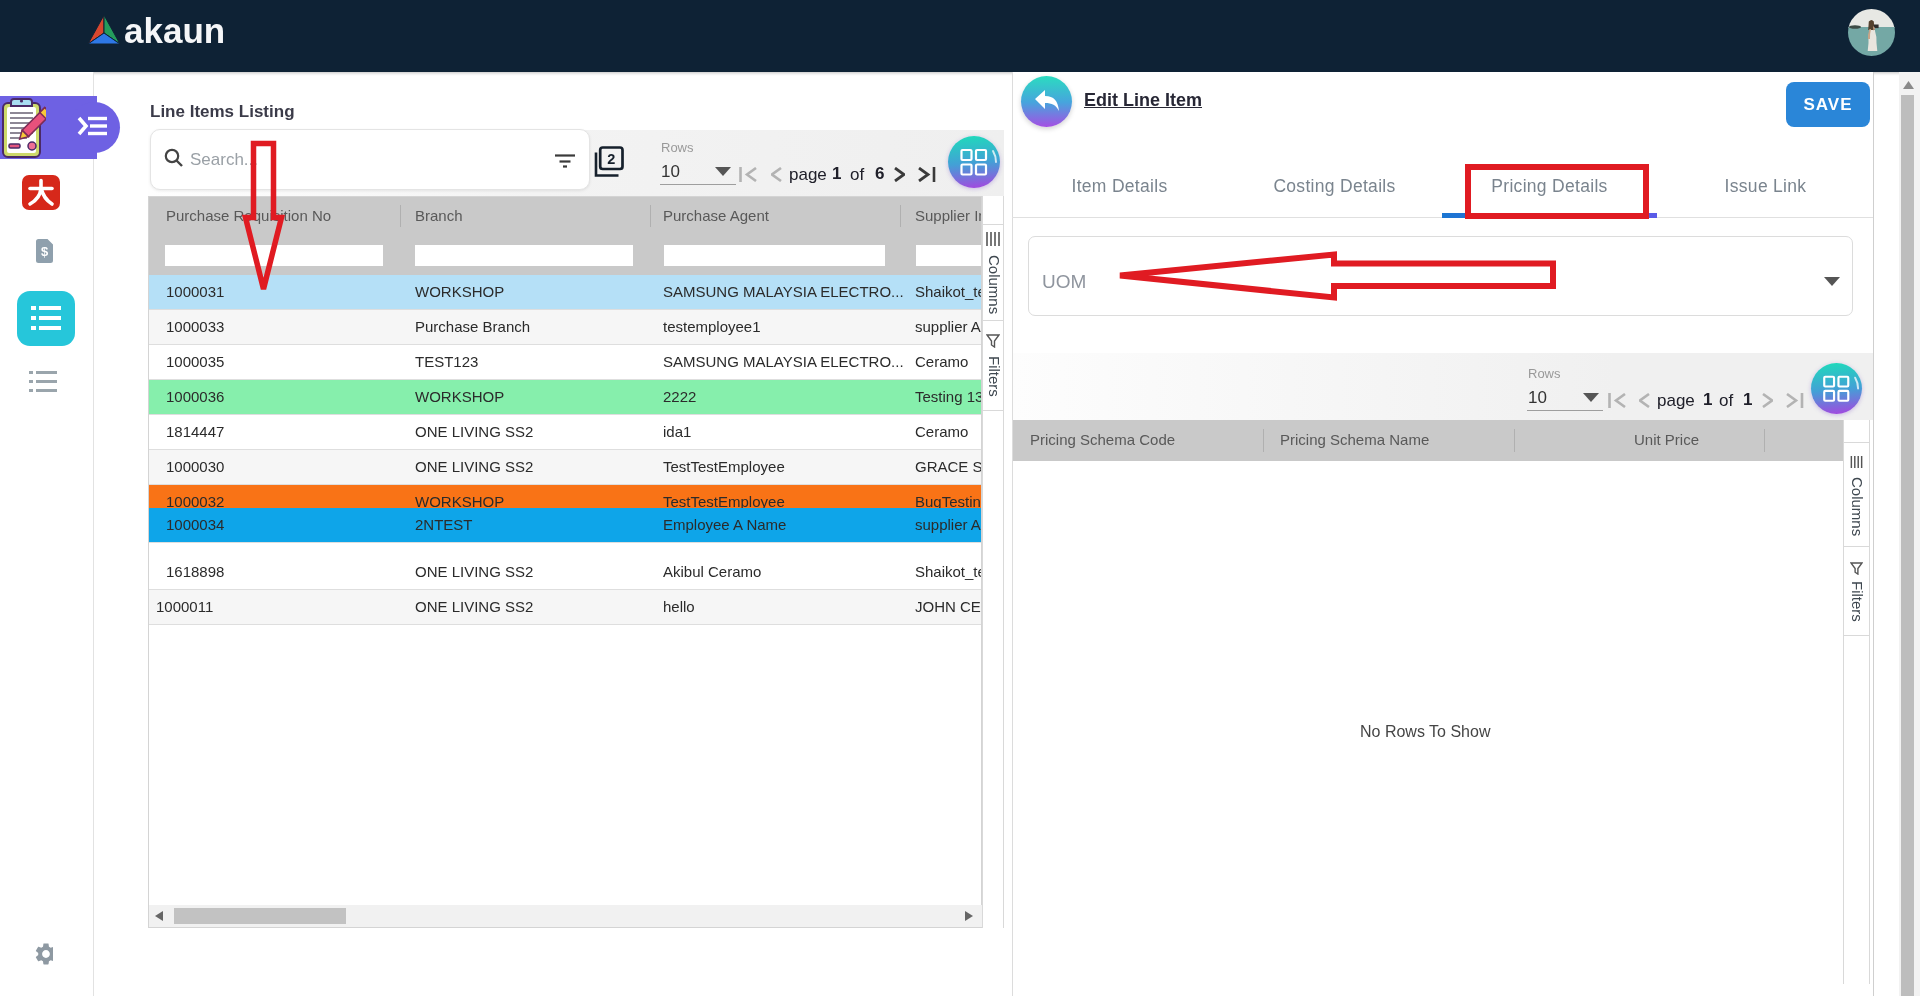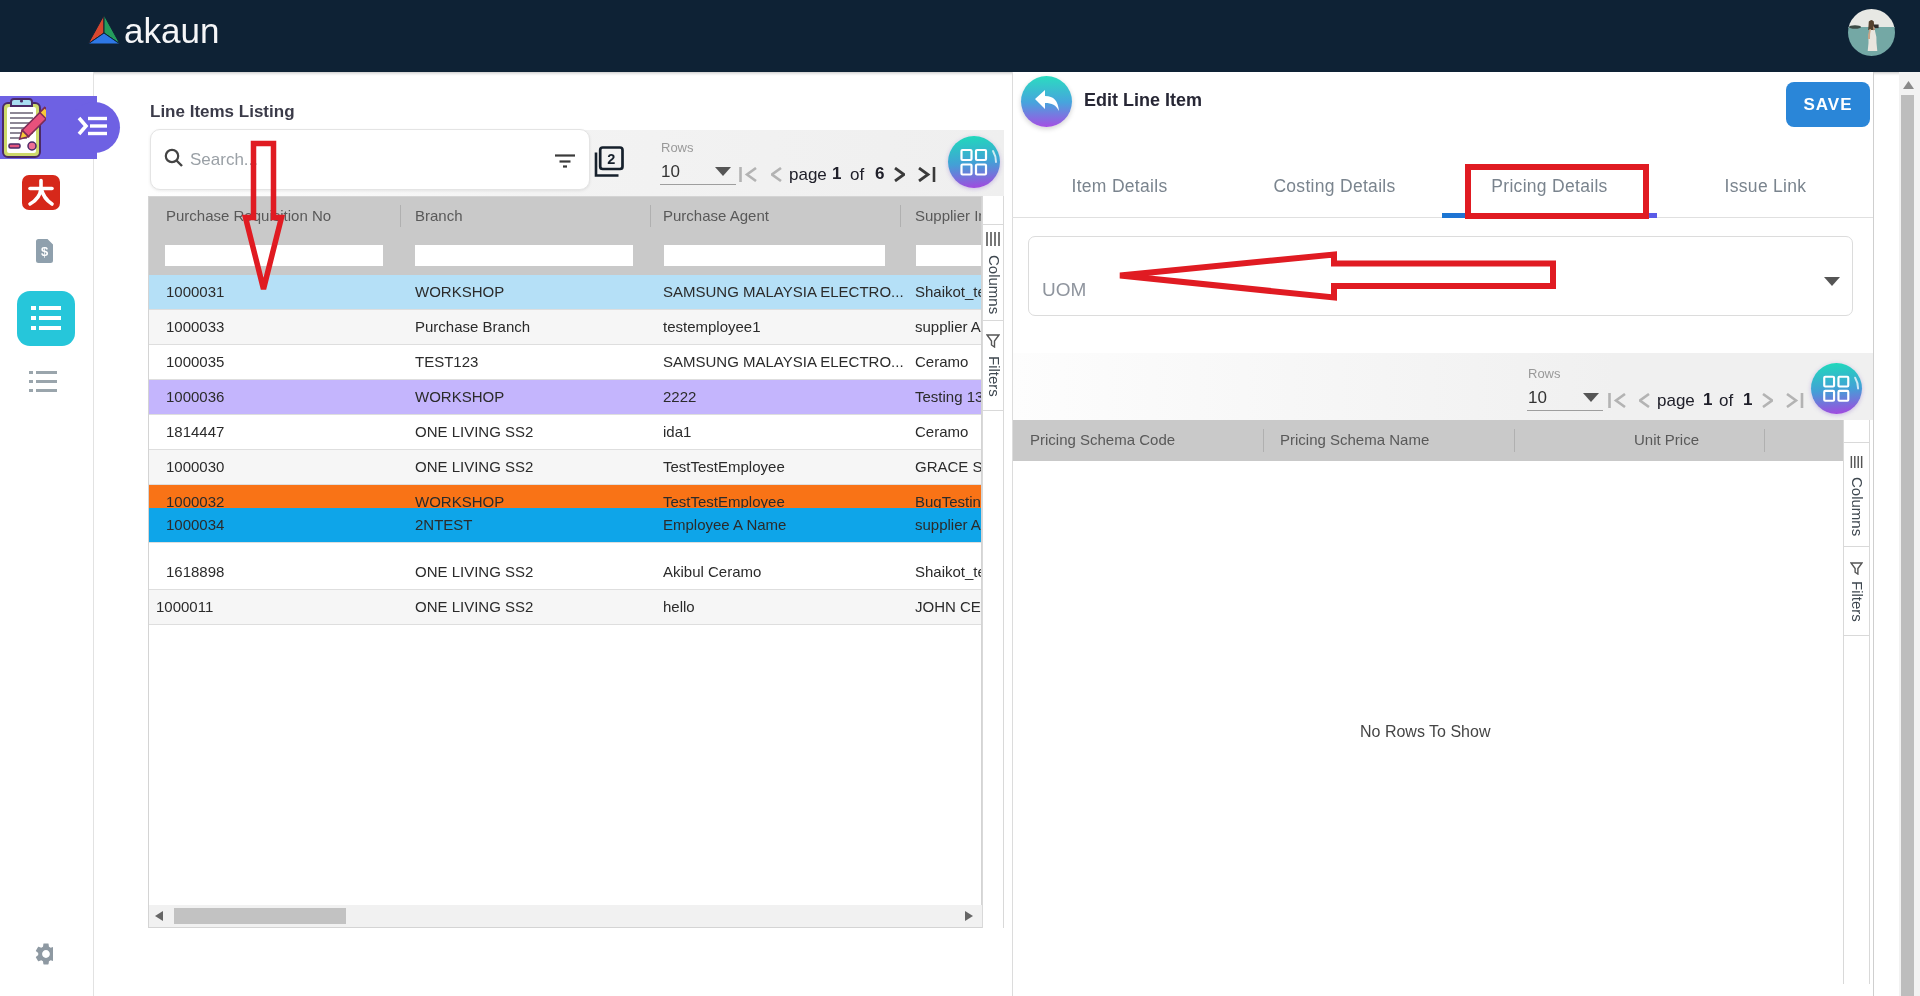--- a/index.html
+++ b/index.html
@@ -3,21 +3,21 @@
 <meta charset="utf-8">
 <style>
   * { margin:0; padding:0; box-sizing:border-box; }
   html,body { width:1920px; height:996px; overflow:hidden; background:#fff;
     font-family:"Liberation Sans", sans-serif; }
   .abs { position:absolute; }
   
   .nav { position:absolute; left:0; top:0; width:1920px; height:72px; background:#0e2235;
          box-shadow:0 1px 3px rgba(0,0,0,.25); }
   .wordmark { position:absolute; left:124px; top:11px; color:#f5f6f8; font-size:35px;
-              font-weight:normal; letter-spacing:0px; }
+              font-weight:bold; letter-spacing:0px; }
   
   .sidebar { position:absolute; left:0; top:72px; width:94px; height:924px; background:#fff;
              border-right:1px solid #e2e2e2; }
   .banner { position:absolute; left:0; top:96px; width:97px; height:63px; background:#6e61e3; }
   .banner-cap { position:absolute; left:69px; top:102px; width:51px; height:51px;
                 border-radius:50%; background:#6e61e3; }
   .teal-btn { position:absolute; left:17px; top:291px; width:58px; height:55px; border-radius:13px;
               background:#26c6da; }
   
   .lp-title { position:absolute; left:150px; top:102px; font-size:17px; font-weight:bold;
@@ -40,31 +40,31 @@
           border-bottom:1px solid #dedede; }
   .grow span { position:absolute; top:8px; }
   .strip { position:absolute; background:#fff; border-left:1px solid #d9d9d9; border-right:1px solid #d9d9d9; }
   .vtext { writing-mode:vertical-rl; font-size:15px; color:#3f4850; }
   
   .drawer { position:absolute; left:1012px; top:72px; width:862px; height:924px; background:#fff;
             border-left:1px solid #dcdcdc; border-right:1px solid #cfcfcf; }
   .backbtn { position:absolute; left:1021px; top:76px; width:51px; height:51px; border-radius:50%;
              background:linear-gradient(180deg,#2bdcc0 0%,#47a4dd 52%,#a54fe3 100%);
              box-shadow:0 2px 5px rgba(0,0,0,.18); }
-  .dr-title { position:absolute; left:1084px; top:90px; font-size:18px; font-weight:bold; color:#272735; }
+  .dr-title { position:absolute; left:1084px; top:90px; font-size:18px; font-weight:bold; color:#272735;text-decoration:underline; }
   .savebtn { position:absolute; left:1786px; top:82px; width:84px; height:45px; border-radius:8px;
              background:#2a86d8; color:#fff; font-weight:bold; font-size:17px; letter-spacing:1px;
              text-align:center; line-height:45px; }
   .tab { position:absolute; top:176px; font-size:17.5px; color:#7a848e; width:215px; text-align:center; letter-spacing:0.3px; }
   .tabline { position:absolute; left:1012px; top:217px; width:861px; height:1px; background:#e0e0e0; }
   .tabind { position:absolute; left:1442px; top:213px; width:215px; height:5px;
             background:linear-gradient(to right,#1b76d2,#5b5be8); }
   .uombox { position:absolute; left:1028px; top:236px; width:825px; height:80px;
             border:1px solid #dcdcdc; border-radius:7px; }
-  .uomlabel { position:absolute; left:1042px; top:271px; font-size:19px; color:#8f959e;margin-top:8px; }
+  .uomlabel { position:absolute; left:1042px; top:271px; font-size:19px; color:#8f959e; }
   .dr-toolbar { position:absolute; left:1013px; top:353px; width:860px; height:67px;
                 background:linear-gradient(to right,#fdfdfd,#f0f0f0 70%); }
   .norows { position:absolute; left:1360px; top:723px; font-size:16px; color:#454545; }
   
   .pagesb { position:absolute; left:1899px; top:72px; width:21px; height:924px; background:#f2f2f2; }
   .pagesb-thumb { position:absolute; left:1901px; top:95px; width:13px; height:901px; background:#bdbdbd; }
   .hsb { position:absolute; left:149px; top:905px; width:833px; height:22px; background:#f1f1f1; }
   .hsb-thumb { position:absolute; left:174px; top:908px; width:172px; height:16px; background:#c2c2c2; }
   svg.overlay { position:absolute; left:0; top:0; pointer-events:none; }
 </style>
@@ -253,21 +253,21 @@
       <span style="left:267px">Purchase Branch</span>
       <span style="left:515px">testemployee1</span>
       <span style="left:767px;width:66px;overflow:hidden;white-space:nowrap">supplier A</span>
     </div>
 <div class="grow" style="top:345px;background:#ffffff">
       <span style="left:18px">1000035</span>
       <span style="left:267px">TEST123</span>
       <span style="left:515px">SAMSUNG MALAYSIA ELECTRO...</span>
       <span style="left:767px;width:66px;overflow:hidden;white-space:nowrap">Ceramo</span>
     </div>
-<div class="grow" style="top:380px;background:#c4b5fd">
+<div class="grow" style="top:380px;background:#86efac">
       <span style="left:18px">1000036</span>
       <span style="left:267px">WORKSHOP</span>
       <span style="left:515px">2222</span>
       <span style="left:767px;width:66px;overflow:hidden;white-space:nowrap">Testing 13</span>
     </div>
 <div class="grow" style="top:415px;background:#ffffff">
       <span style="left:18px">1814447</span>
       <span style="left:267px">ONE LIVING SS2</span>
       <span style="left:515px">ida1</span>
       <span style="left:767px;width:66px;overflow:hidden;white-space:nowrap">Ceramo</span>

